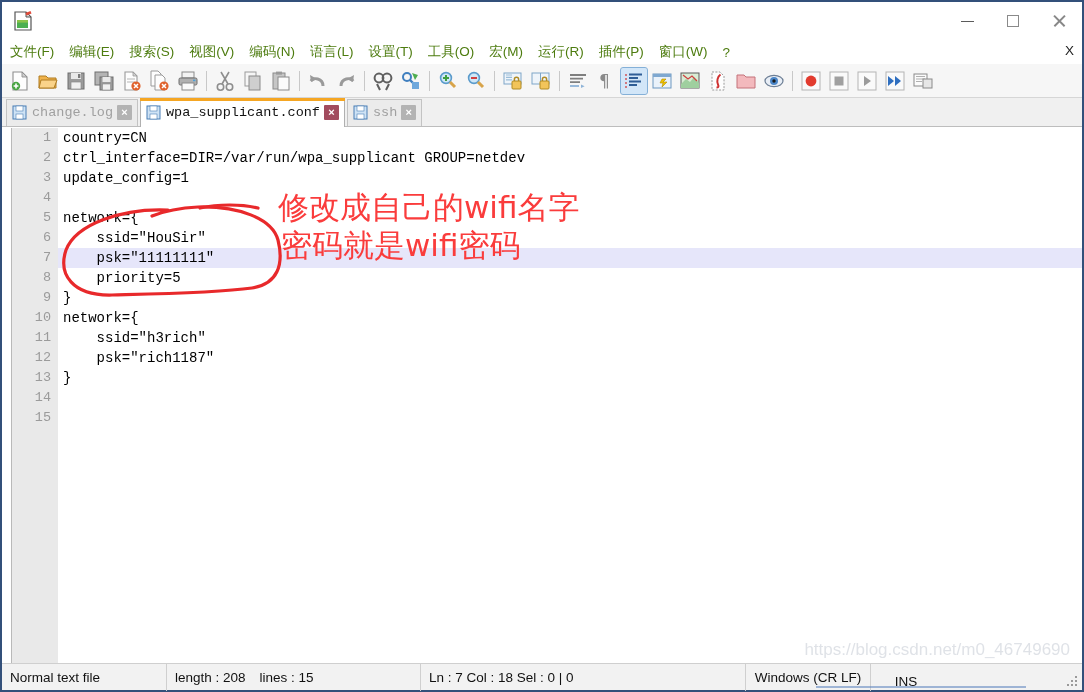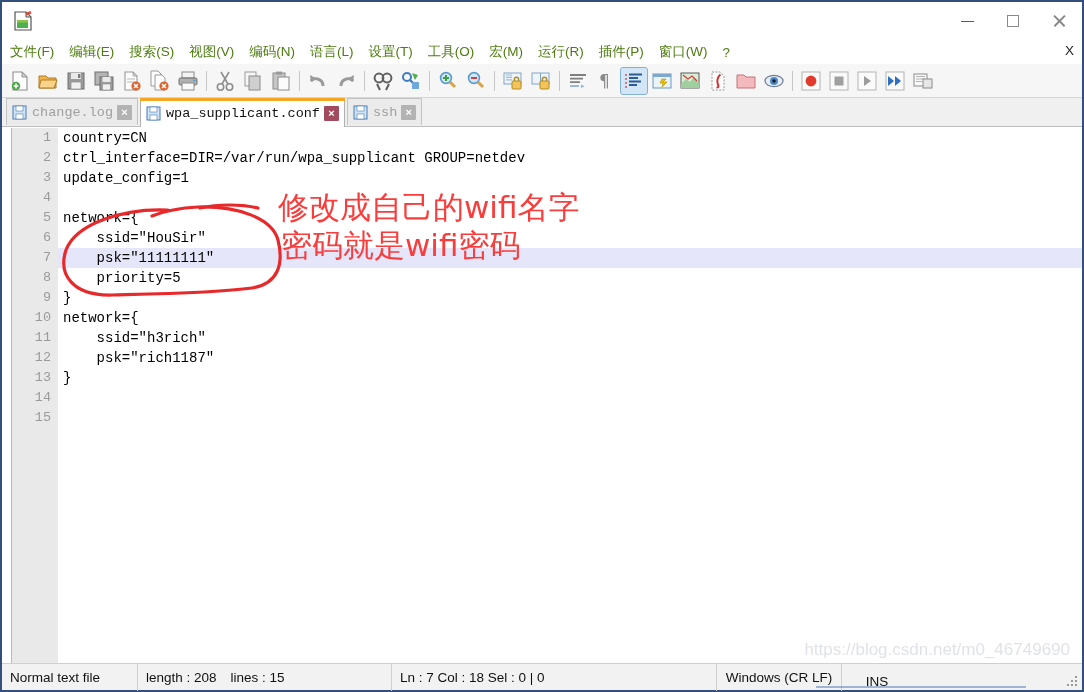--- a/index.html
+++ b/index.html
@@ -70,21 +70,21 @@
   }
   .tb.active{background:#d2e6f8;outline:1px solid #84b0d8;}
   .tb-sep{width:1px;height:20px;background:#c8c8c8;margin:0 4px;flex:none;}
   .tb svg{display:block;}
 
   
   .tabbar{
     position:absolute;left:0;top:96px;width:1080px;height:29px;
     background:#f0f0f0;
     border-bottom:1px solid #bdbdbd;
-    display:flex;align-items:flex-start;padding-left:4px;
+    display:flex;align-items:center;padding-left:4px;
     box-sizing:border-box;
   }
   .tab{
     height:27px;display:flex;align-items:center;
     padding:0 5px 0 5px;margin-right:2px;
     background:#ebebeb;border:1px solid #c3c3c3;border-bottom:none;
     font-family:"Liberation Mono","DejaVu Sans Mono",monospace;
     font-size:13.5px;color:#a0a0a0;
     box-sizing:border-box;position:relative;
     white-space:nowrap;
@@ -539,21 +539,21 @@
       <path d="M198 80 C216 76, 240 76, 256 80" fill="none" stroke="#e8292b" stroke-width="3.2" stroke-linecap="round"></path>
     </svg>
 
     <div class="annot-text" style="left:276px;top:60px;">修改成自己的wifi名字</div>
     <div class="annot-text" style="left:279px;top:98px;">密码就是wifi密码</div>
   </div>
 
   <div class="watermark">https://blog.csdn.net/m0_46749690</div>
 
   <div class="statusbar">
-    <div class="sb-cell" style="width:136px;">Normal text file</div>
+    <div class="sb-cell" style="width:165px;">Normal text file</div>
     <div class="sb-cell" style="width:254px;">
       <span>length : 208</span>
       <span style="display:inline-block;width:14px;"></span>
       <span>lines : 15</span>
     </div>
     <div class="sb-cell" style="width:325px;">Ln : 7    Col : 18    Sel : 0 | 0</div>
     <div class="sb-cell" style="width:125px;justify-content:center;">Windows (CR LF)</div>
     <div class="sb-cell nb" style="width:70px;justify-content:center;">INS</div>
     <div class="wm-underline"></div>
     <div class="sb-grip">

